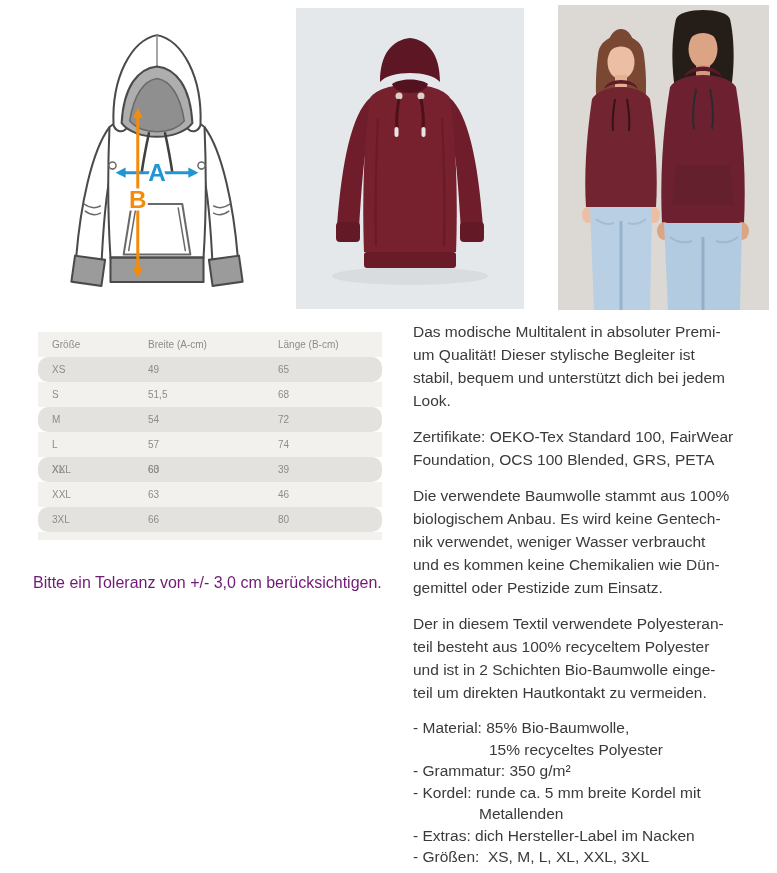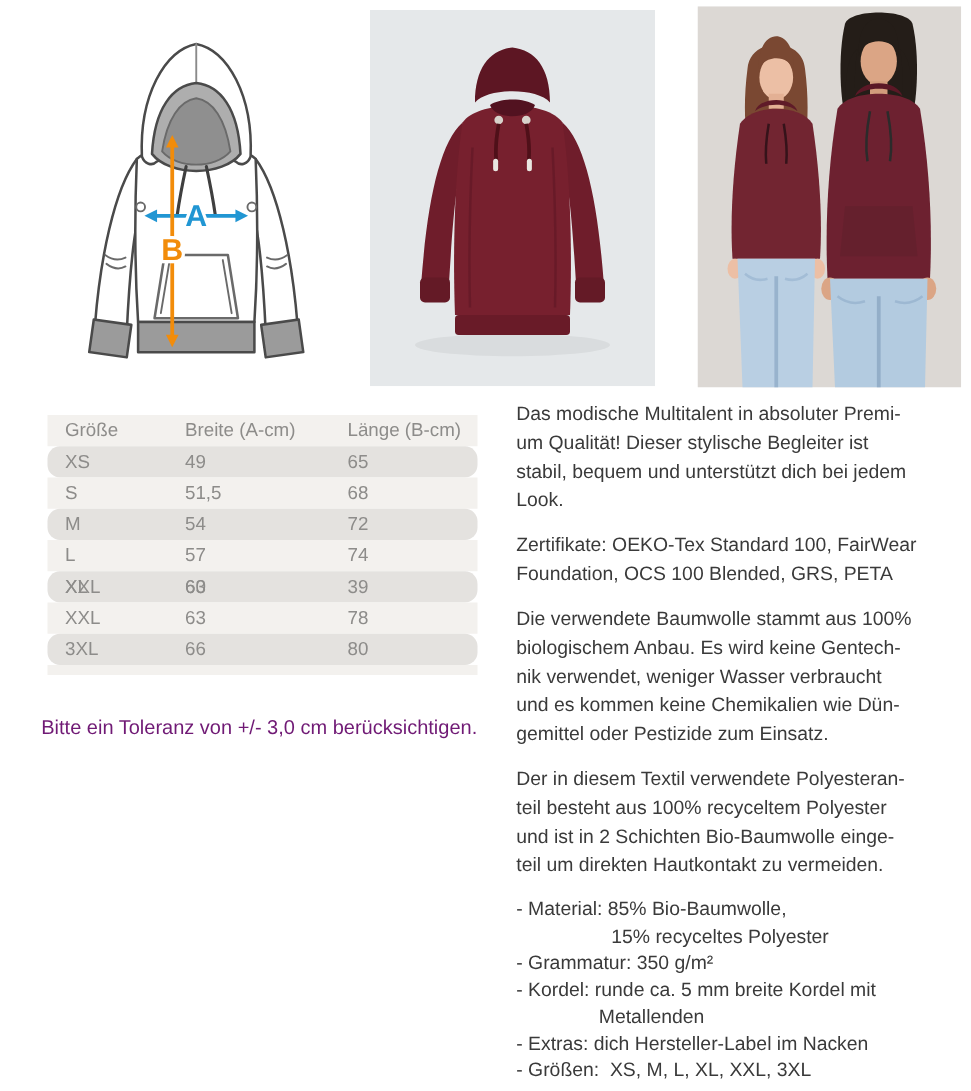--- a/index.html
+++ b/index.html
@@ -1,21 +1,21 @@
 <!DOCTYPE html>
 <html><head>
 <meta charset="utf-8">
 <style>
   html,body{margin:0;padding:0;background:#fff;}
   .page{position:relative;width:777px;height:873px;background:#ffffff;
         font-family:"Liberation Sans",sans-serif;overflow:hidden;}
   .fig{position:absolute;}
   
   .size-table{position:absolute;left:38px;top:332px;width:344px;
-              font-size:15px;color:#8d8c8a;}
+              font-size:10px;color:#8d8c8a;}
   .trow{display:grid;grid-template-columns:96px 130px 1fr;height:25px;
         line-height:25px;padding-left:14px;}
   .thead{background:#f3f1ee;color:#8d8c8a;}
   .dark{background:#e4e2df;border-radius:10px;}
   .light{background:#f3f1ee;}
   .tfoot{height:8px;background:#f3f1ee;}
   .stack{position:relative;display:inline-block;}
   .ghost{position:absolute;left:0;top:0;}
   
   .note{position:absolute;left:33px;top:574px;font-size:16px;color:#701a75;}
@@ -179,21 +179,21 @@
       </span>
       <span class="stack">
         <span>60</span>
         <span class="ghost">63</span>
       </span>
       <span>39</span>
     </div>
     <div class="trow light">
       <span>XXL</span>
       <span>63</span>
-      <span>78</span>
+      <span>46</span>
     </div>
     <div class="trow dark">
       <span>3XL</span>
       <span>66</span>
       <span>80</span>
     </div>
     <div class="tfoot"></div>
   </div>
 
   <div class="note">Bitte ein Toleranz von +/- 3,0 cm berücksichtigen.</div>

